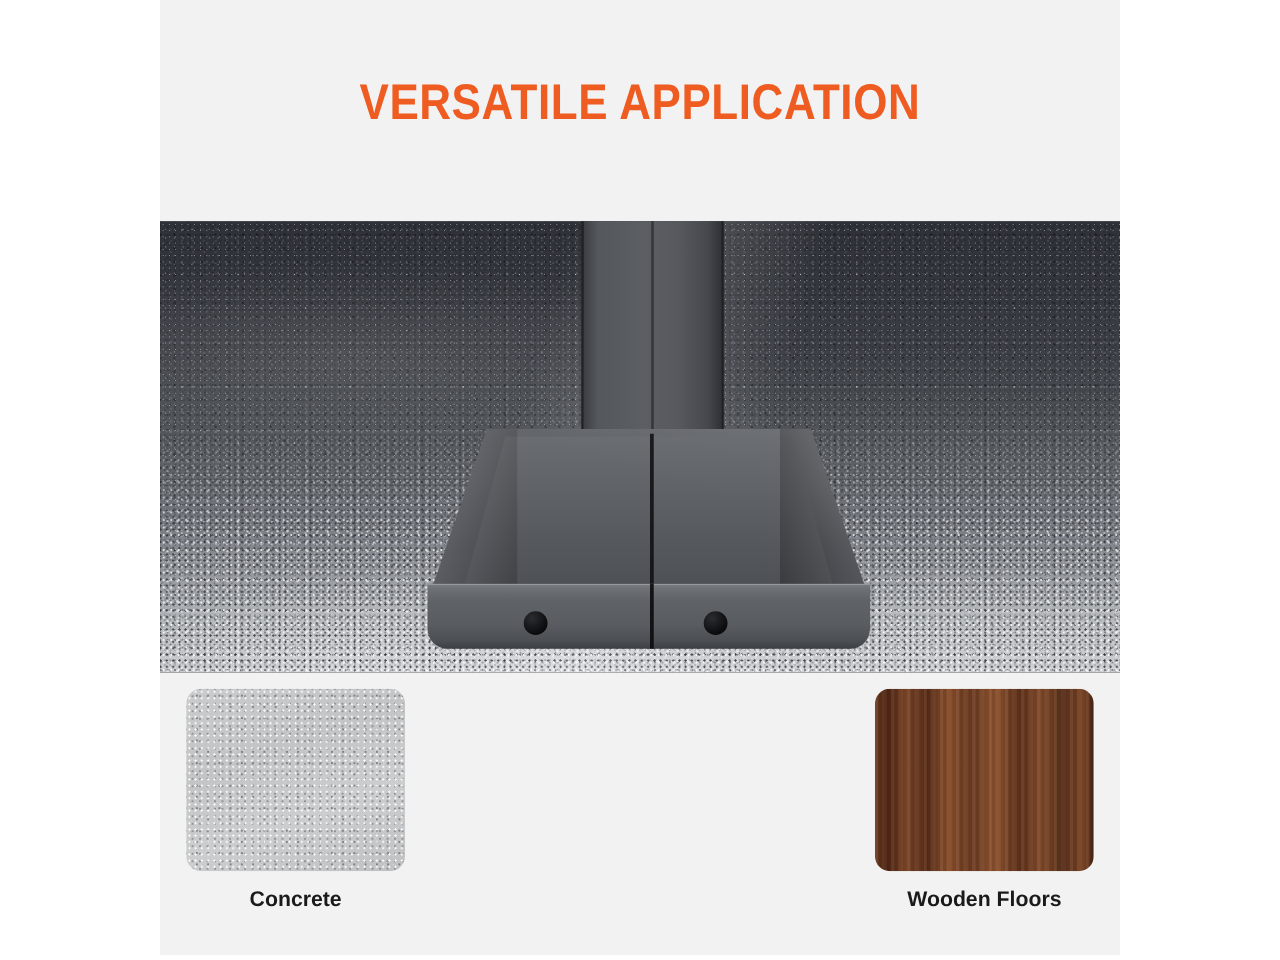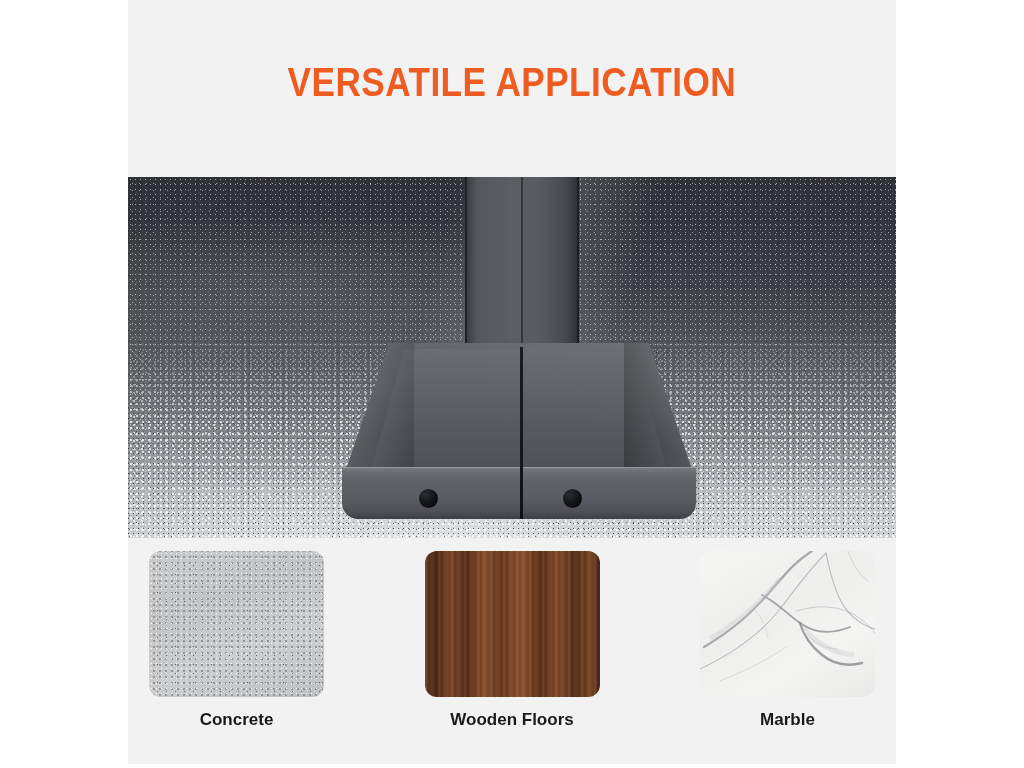--- a/index.html
+++ b/index.html
@@ -328,38 +328,15 @@
       <div class="swatch sw-concrete"></div>
       <div class="swatch-label">Concrete</div>
     </div>
 
     <div class="swatch-cell">
       <div class="swatch sw-wood"></div>
       <div class="swatch-label">Wooden Floors</div>
     </div>
 
 
-    <div class="swatch-cell">
-      <div class="swatch sw-marble">
-        <svg viewBox="0 0 175 146" preserveAspectRatio="none">
-          <g fill="none" stroke="#8e9095" stroke-linecap="round">
-            <path d="M4,96 C34,78 52,62 74,36 C86,22 96,10 112,0" stroke-width="2.2" opacity="0.75"></path>
-            <path d="M0,118 C30,104 58,86 80,58 C94,40 108,20 126,2" stroke-width="1.1" opacity="0.5"></path>
-            <path d="M62,44 C78,52 88,64 100,72 C114,82 130,84 150,76" stroke-width="1.8" opacity="0.8"></path>
-            <path d="M100,72 C104,86 112,96 122,104 C132,112 146,116 162,112" stroke-width="2.4" opacity="0.85"></path>
-            <path d="M126,2 C130,22 134,38 142,52 C150,66 162,74 175,78" stroke-width="1.2" opacity="0.55"></path>
-            <path d="M96,60 C110,56 124,54 140,58 C154,62 166,70 175,82" stroke-width="0.9" opacity="0.45"></path>
-            <path d="M20,130 C44,120 66,110 86,96" stroke-width="0.8" opacity="0.35"></path>
-            <path d="M110,86 C116,94 126,98 138,98" stroke-width="0.8" opacity="0.4"></path>
-            <path d="M148,0 C152,12 158,22 168,30" stroke-width="0.8" opacity="0.35"></path>
-            <path d="M54,58 C62,66 66,76 68,88" stroke-width="0.7" opacity="0.3"></path>
-          </g>
-          <g fill="none" stroke="#c6c8cb" stroke-width="5" opacity="0.35">
-            <path d="M10,88 C40,70 58,54 80,28"></path>
-            <path d="M104,78 C116,92 132,102 154,104"></path>
-          </g>
-        </svg>
-      </div>
-      <div class="swatch-label">Marble</div>
-    </div>
 
   </div>
 </div>
 
 </body></html>

